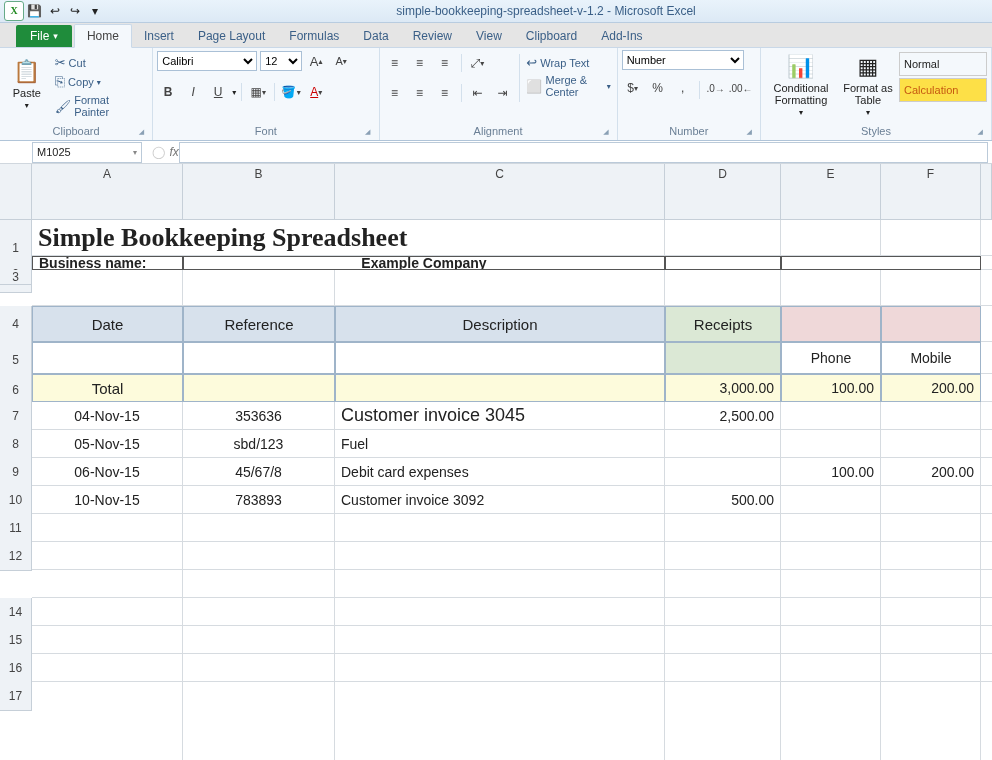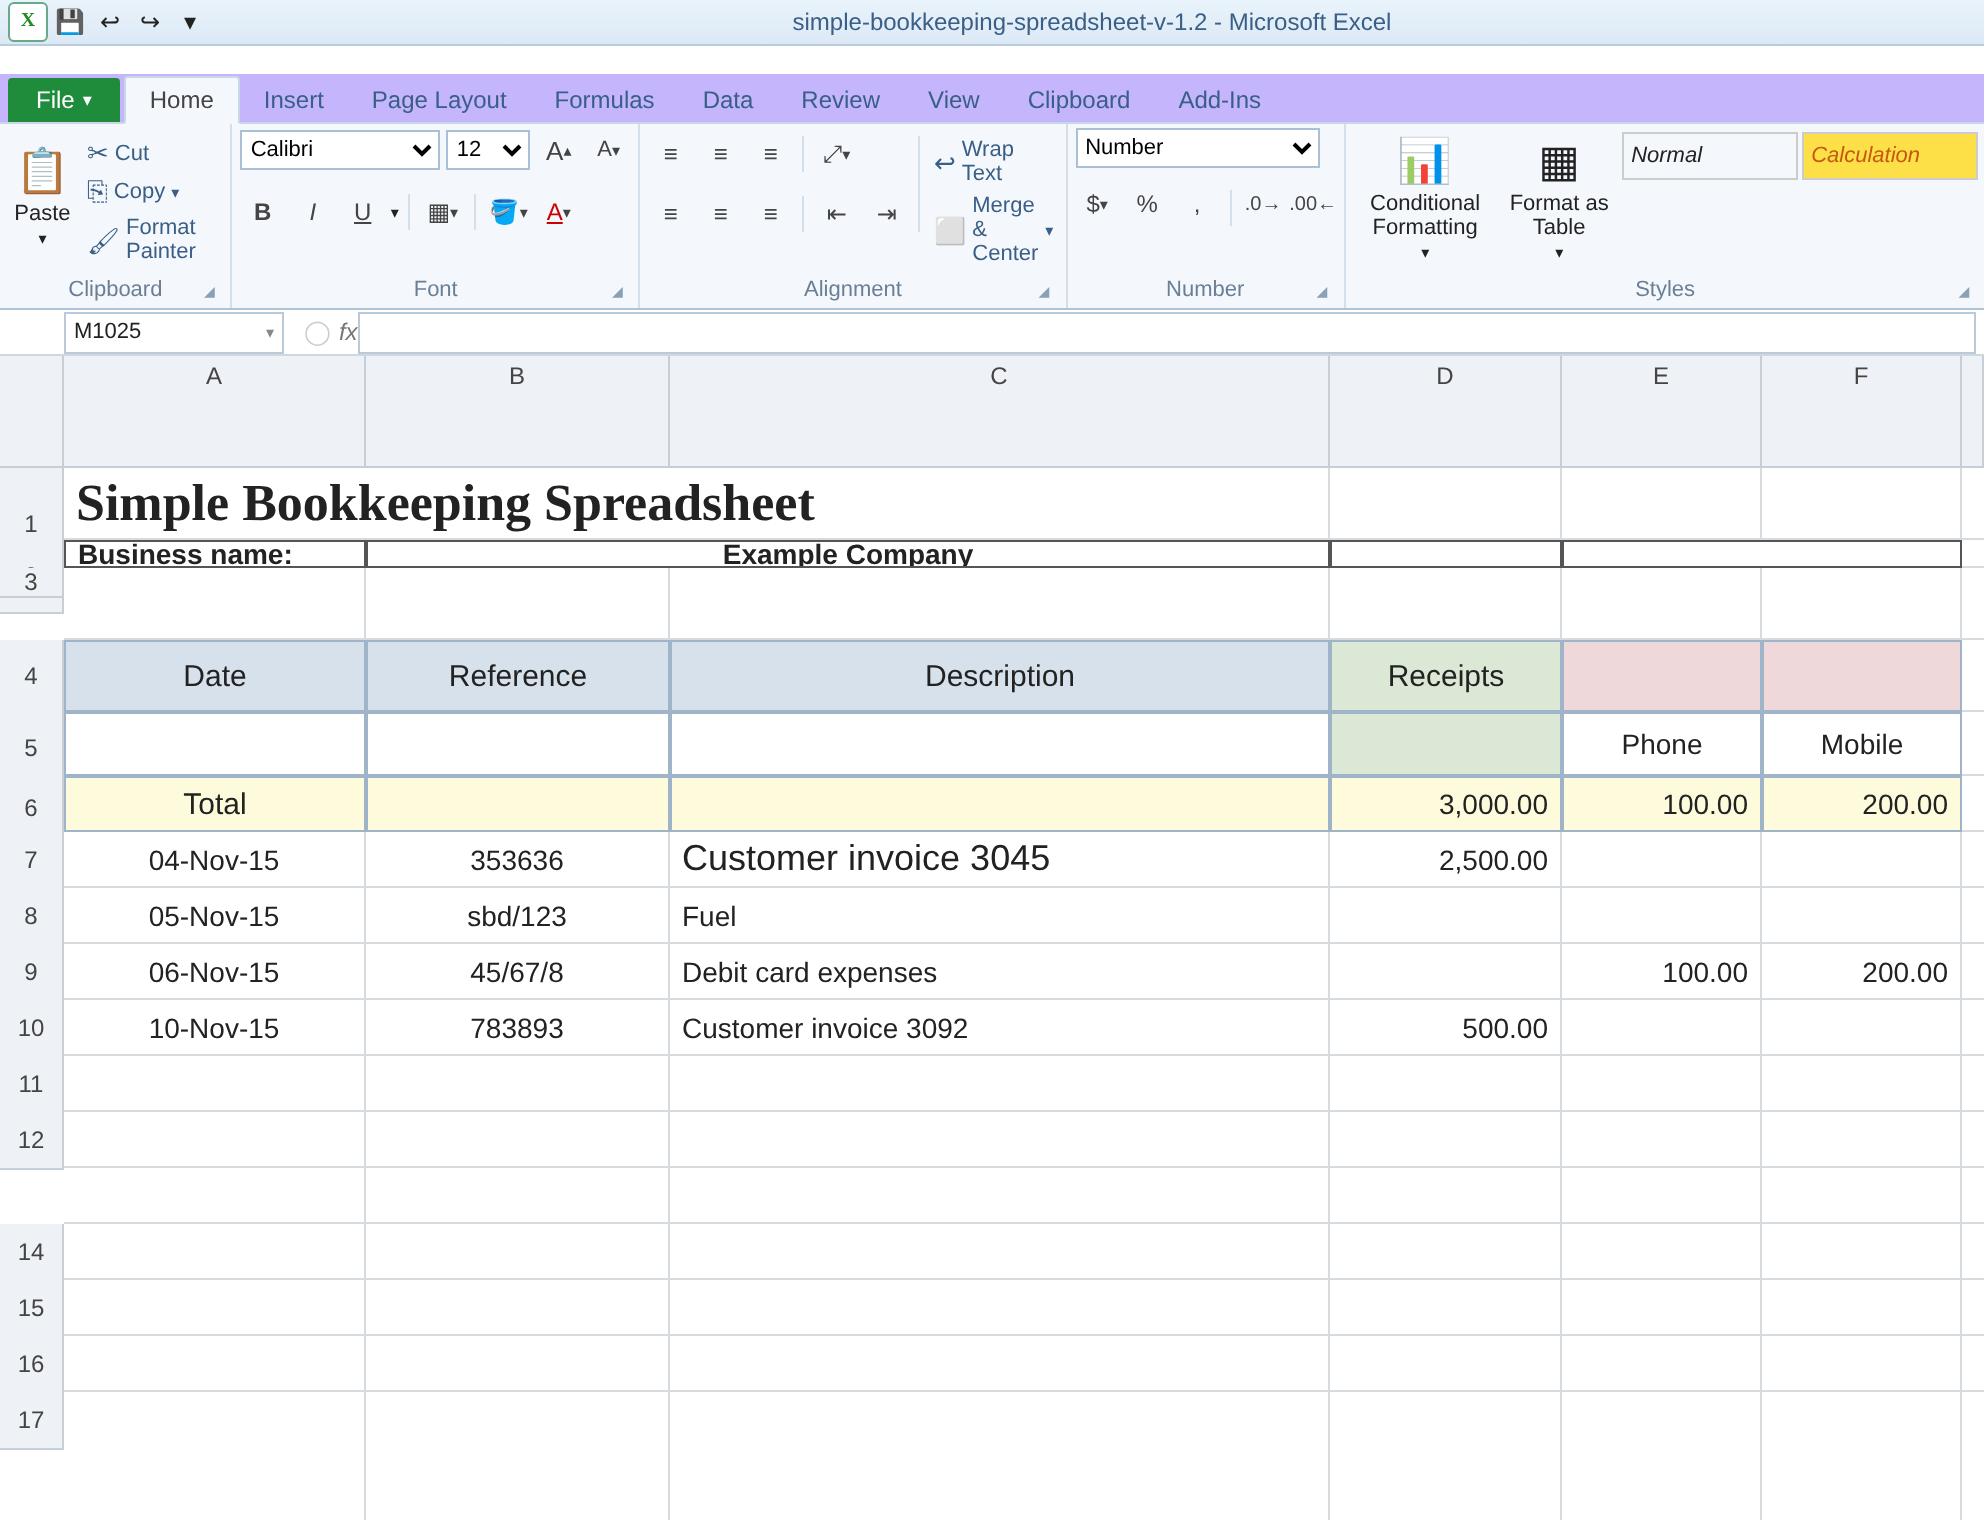--- a/index.html
+++ b/index.html
@@ -2,42 +2,42 @@
 <html><head>
 <meta charset="utf-8">
 <style>
 html, body { margin:0; padding:0; font-family: 'Segoe UI', Tahoma, sans-serif; font-size:12px; background:#fff; color:#222; width:992px; height:760px; overflow:hidden; }
 .qat { height:22px; background:linear-gradient(#e9f3fb,#dce9f5); border-bottom:1px solid #b8cce0; display:flex; align-items:center; padding:0 4px; }
 .qat-left { display:flex; align-items:center; gap:2px; }
 .qat-ico { width:18px; height:18px; display:flex; align-items:center; justify-content:center; font-size:12px; cursor:pointer; }
 .excel-logo { width:18px; height:18px; background:#fff; border:1px solid #6a8; display:flex; align-items:center; justify-content:center; font: bold 10px/1 'Segoe UI'; color:#228b22; border-radius:3px; }
 .qat-title { flex:1; text-align:center; color:#3a5f87; font-size:12px; white-space:nowrap; overflow:hidden; }
 
-.ribbon-tabs { height:24px; background:#c4b5fd; border-bottom:1px solid #c9d8e8; display:flex; align-items:flex-end; padding-left:0;margin-top:14px; }
+.ribbon-tabs { height:24px; background:#e5e5e5; border-bottom:1px solid #c9d8e8; display:flex; align-items:flex-end; padding-left:12px; }
 .file-tab { background:#1f8c3b; color:#fff; padding:4px 14px 4px 14px; font-size:12px; border-radius:2px 2px 0 0; margin-left:4px; margin-right:2px; cursor:pointer; display:flex; align-items:center; gap:4px;}
 .file-tab::after{content:"▾"; font-size:9px;}
 .rtab { padding:4px 12px; color:#3a5f87; cursor:pointer; }
 .rtab.active { background:#f4f8fc; border:1px solid #c9d8e8; border-bottom:1px solid #f4f8fc; border-radius:2px 2px 0 0; margin-bottom:-1px; color:#444; }
 
 .ribbon { height:92px; background:#f4f8fc; border-bottom:1px solid #b0c4d8; display:flex; }
 .grp { border-right:1px solid #d3e0ec; display:flex; flex-direction:column; justify-content:space-between; padding:2px 4px 0 4px; }
 .grp-body { display:flex; gap:3px; }
 .grp-label { text-align:center; color:#6a7f95; font-size:11px; padding-bottom:3px; position:relative;}
 .grp-label::after{content:"◢"; font-size:7px; position:absolute; right:4px; bottom:4px; color:#8aa0b5;}
 .btn-big { width:42px; display:flex; flex-direction:column; align-items:center; justify-content:center; gap:2px; font-size:11px; cursor:pointer; padding:4px 2px;}
 .btn-big .ico{font-size:22px;}
 .mini-stack { display:flex; flex-direction:column; gap:2px;}
 .mini { display:flex; align-items:center; gap:3px; cursor:pointer; font-size:11px; padding:1px 2px; color:#3a5f87;}
 .mini .ico{font-size:13px;}
 .font-row{display:flex; gap:3px; align-items:center; margin-bottom:4px;}
 select.fnt{height:20px; border:1px solid #aac0d6; background:#fff; font-size:11px;}
 .sbtn{width:20px; height:20px; border:1px solid transparent; display:flex; align-items:center; justify-content:center; cursor:pointer; font-size:12px; color:#444;}
 .vline{width:1px;height:48px;background:#d3e0ec;margin:4px 2px;}
 .num-fmts{display:flex; gap:3px; margin-top:4px;}
-.style-col{display:flex; flex-direction:row; gap:2px; padding:2px 0;font-style:italic;}
+.style-col{display:flex; flex-direction:column; gap:2px; padding:2px 0;}
 .style-cell{width:82px; height:22px; border:1px solid #ccc; font-size:11px; padding-left:4px; display:flex; align-items:center;}
 
 .namebox-row{height:22px; border-bottom:1px solid #d0d7de; display:flex; align-items:center; background:#fff;}
 .namebox{width:100px; border:1px solid #bbcad9; background:#fff; height:19px; margin-left:32px; display:flex; align-items:center; padding:0 4px; font-size:11px; justify-content:space-between;}
 .fx-wrap{display:flex; align-items:center; gap:4px; margin-left:10px;}
 .fxlbl{font-style:italic; color:#777;}
 .formula-bar{border:1px solid #bbcad9; height:19px; flex:1; margin-right:4px; background:#fff;}
 
 .sheet-area{position:relative; height:calc(760px - 22px - 24px - 92px - 22px); display:grid; grid-template-columns:32px 151px 152px 330px 116px 100px 100px 11px; grid-template-rows:20px; overflow:hidden; background:#fff;}
 .corner{background:#eef2f6; border-right:1px solid #c6cfd8; border-bottom:1px solid #c6cfd8;}

